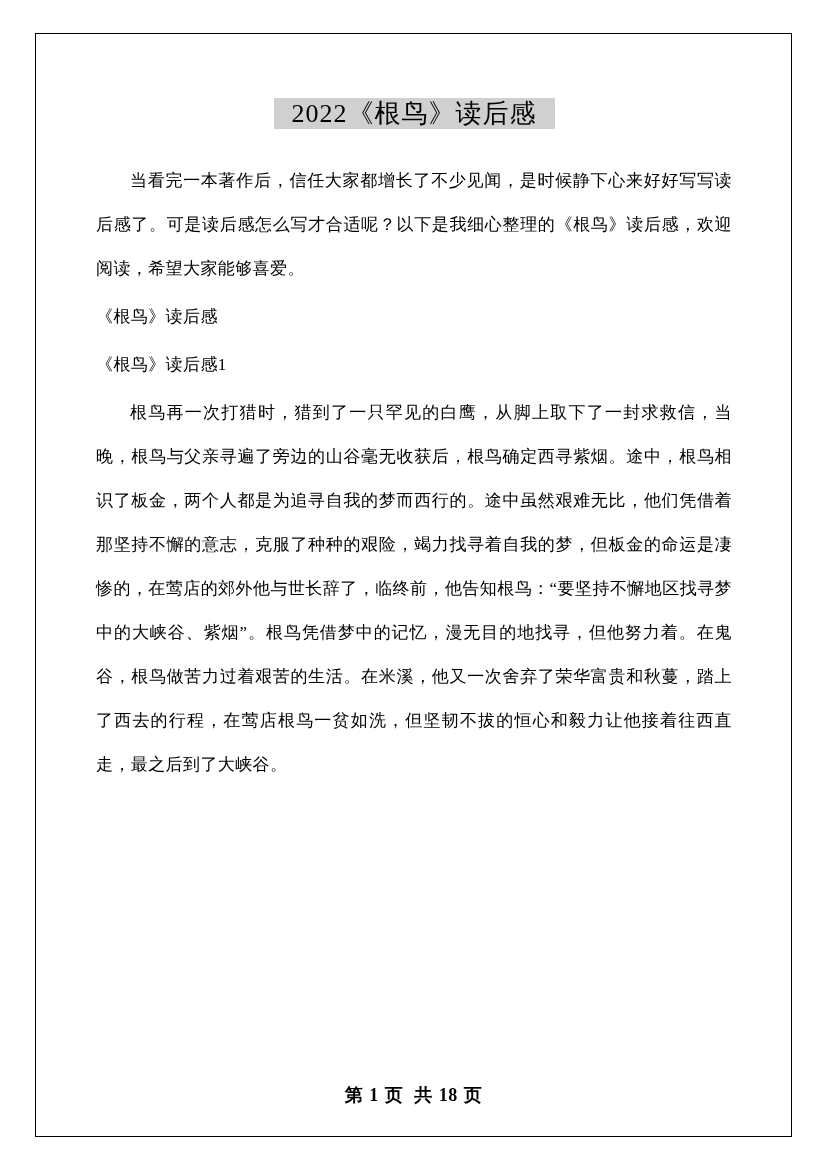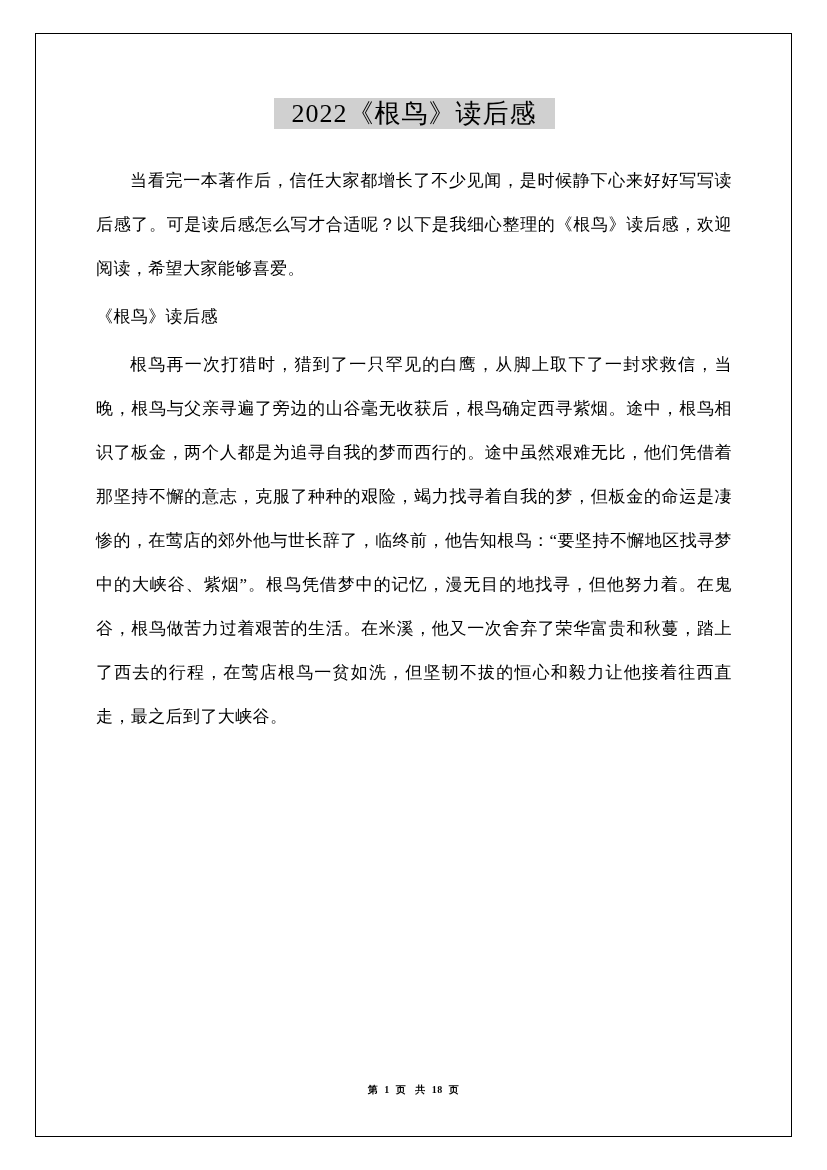--- a/index.html
+++ b/index.html
@@ -60,21 +60,21 @@
   }
   p.indent {
     text-indent: 34px;
   }
   .footer {
     position: absolute;
     left: 0;
     right: 0;
     top: 1083px;
     text-align: center;
-    font-size: 10px;
+    font-size: 18px;
     font-weight: bold;
     font-family: "Liberation Serif", "DejaVu Serif", serif;
     letter-spacing: 0.5px;
   }
   .footer span { margin: 0 3px; }
 </style>
 </head>
 <body>
 
 <div class="page">
@@ -82,20 +82,21 @@
   <div class="page-border"></div>
 
   <div class="content">
 
     <div class="doc-title"><span class="hl">2022《根鸟》读后感</span></div>
 
     <p class="para indent">当看完一本著作后，信任大家都增长了不少见闻，是时候静下心来好好写写读后感了。可是读后感怎么写才合适呢？以下是我细心整理的《根鸟》读后感，欢迎阅读，希望大家能够喜爱。</p>
 
     <p class="para">《根鸟》读后感</p>
 
+    <p class="para">《根鸟》读后感1</p>
 
     <p class="para indent">根鸟再一次打猎时，猎到了一只罕见的白鹰，从脚上取下了一封求救信，当晚，根鸟与父亲寻遍了旁边的山谷毫无收获后，根鸟确定西寻紫烟。途中，根鸟相识了板金，两个人都是为追寻自我的梦而西行的。途中虽然艰难无比，他们凭借着那坚持不懈的意志，克服了种种的艰险，竭力找寻着自我的梦，但板金的命运是凄惨的，在莺店的郊外他与世长辞了，临终前，他告知根鸟：“要坚持不懈地区找寻梦中的大峡谷、紫烟”。根鸟凭借梦中的记忆，漫无目的地找寻，但他努力着。在鬼谷，根鸟做苦力过着艰苦的生活。在米溪，他又一次舍弃了荣华富贵和秋蔓，踏上了西去的行程，在莺店根鸟一贫如洗，但坚韧不拔的恒心和毅力让他接着往西直走，最之后到了大峡谷。</p>
 
 
   </div>
 
   <div class="footer">
     <span>第</span><span>1</span><span>页</span>
     <span>共</span><span>18</span><span>页</span>
   </div>

